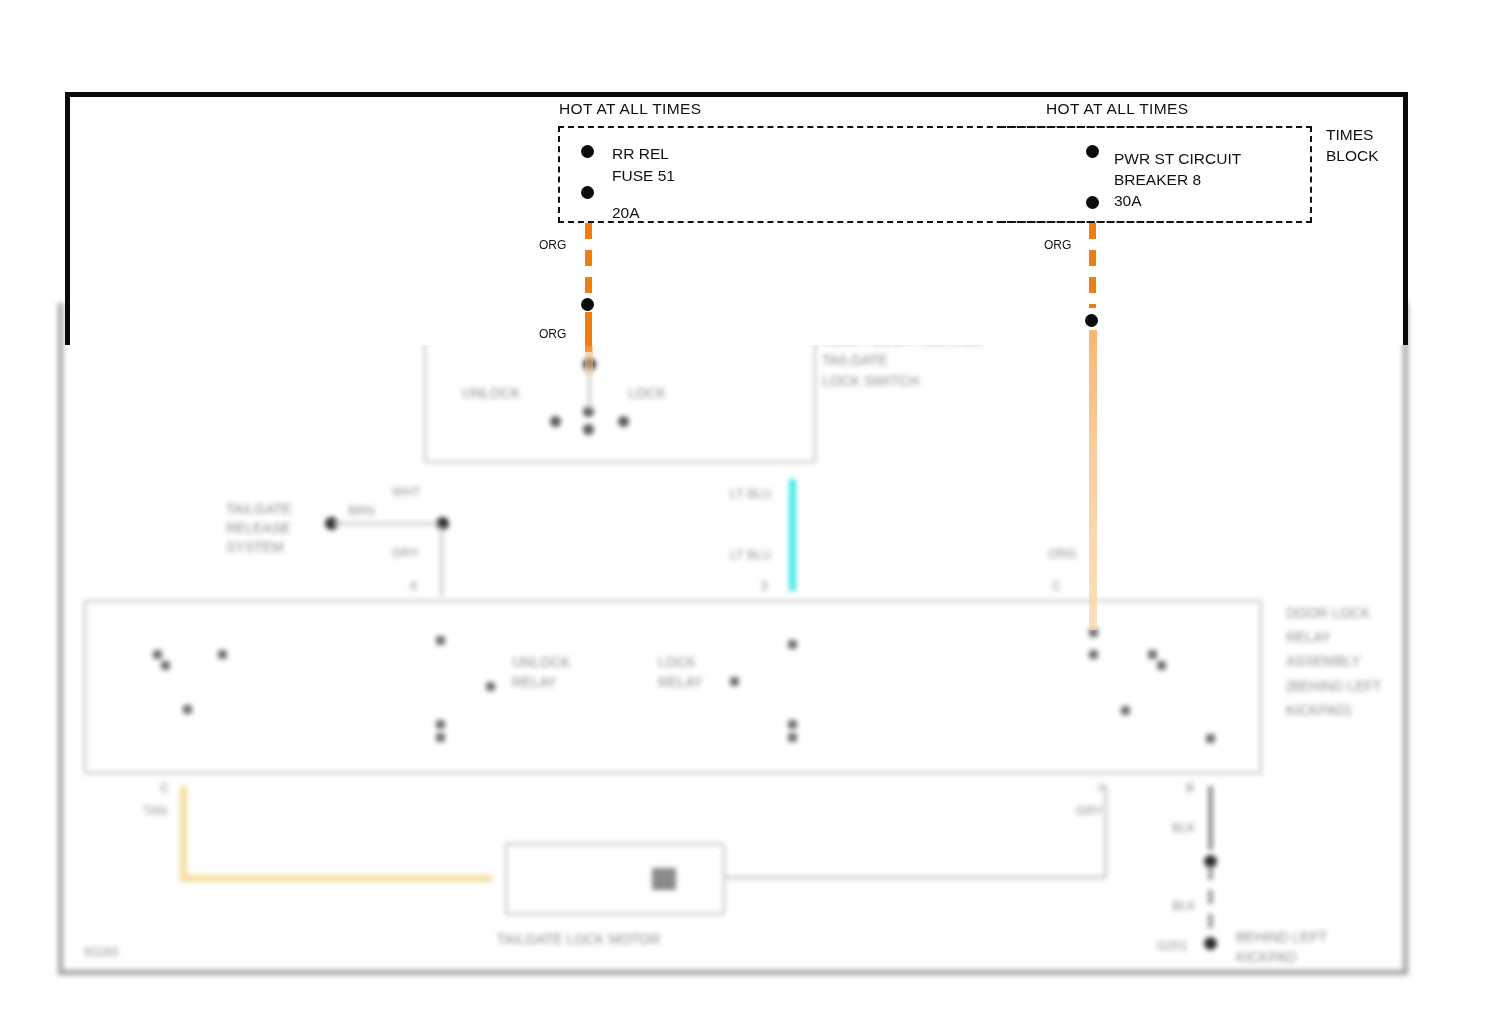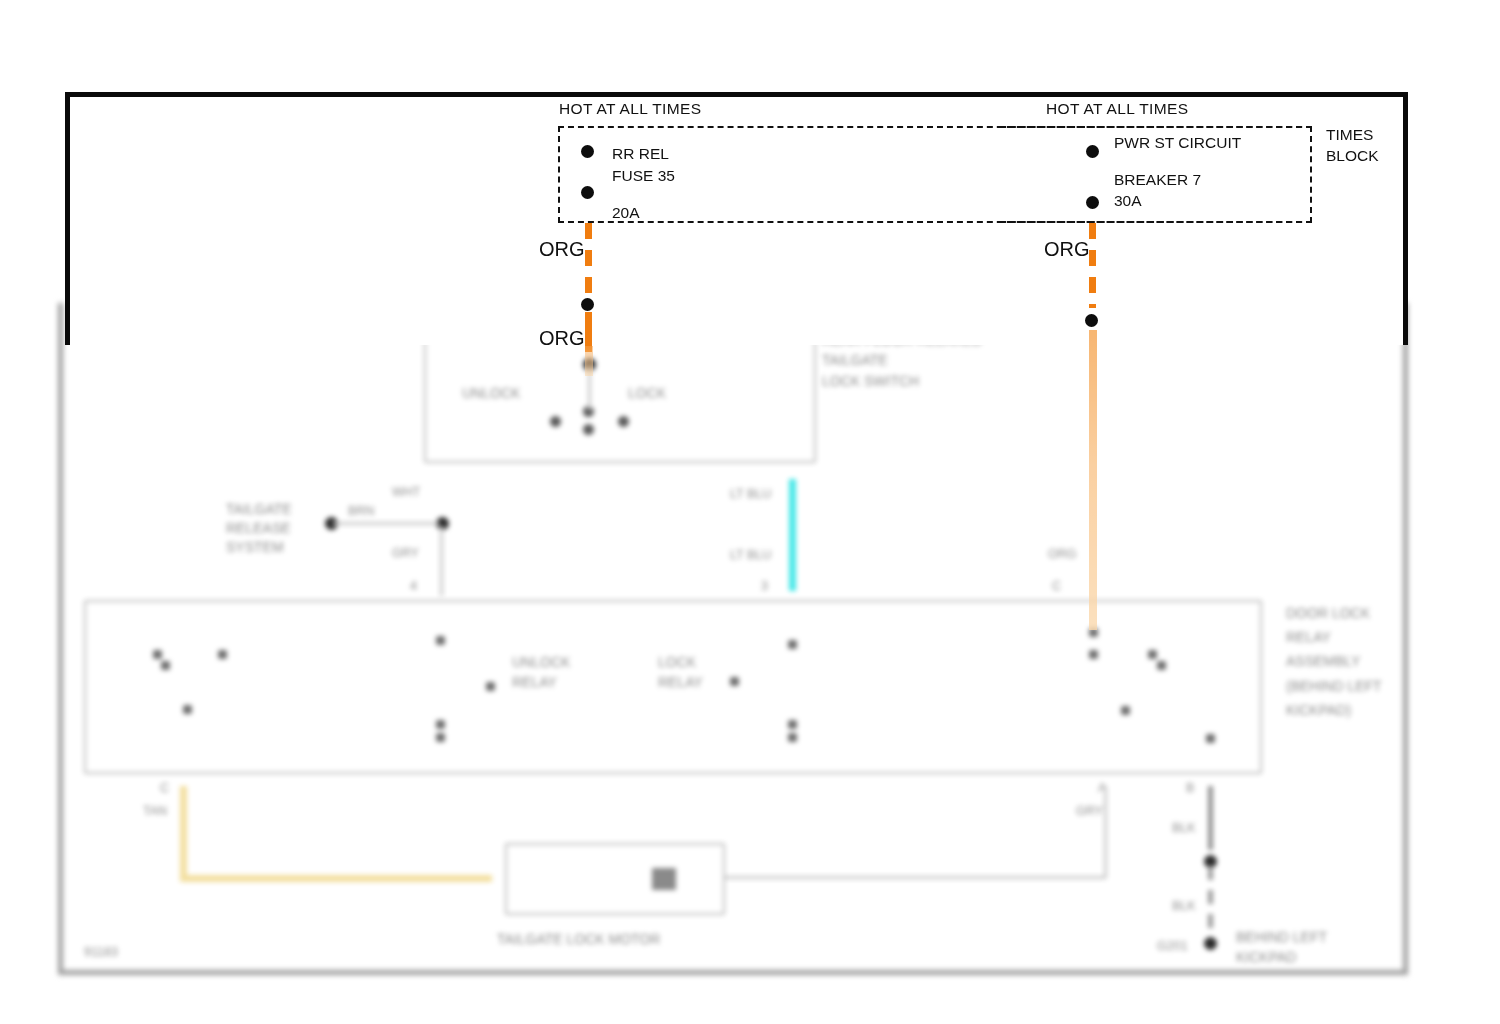--- a/index.html
+++ b/index.html
@@ -23,21 +23,21 @@
   .hot-label{position:absolute;font-size:15.5px;letter-spacing:.4px;color:#111;white-space:nowrap;}
 
   .fuse-dash{position:absolute;border:2.5px dashed #111;box-sizing:border-box;}
 
   .fb-title{position:absolute;font-size:15.5px;color:#111;line-height:21px;white-space:nowrap;}
 
   .term{position:absolute;width:13px;height:13px;border-radius:50%;background:#0d0d0d;}
 
   .fuse-text{position:absolute;font-size:15.5px;color:#111;line-height:21.5px;white-space:nowrap;}
 
-  .wire-lbl{position:absolute;font-size:20px;color:#111;white-space:nowrap;}
+  .wire-lbl{position:absolute;font-size:12px;color:#111;white-space:nowrap;}
 
   
   .org-dash{position:absolute;width:7px;
             background:repeating-linear-gradient(to bottom,#F07D10 0px,#F07D10 16px,rgba(255,255,255,0) 16px,rgba(255,255,255,0) 27px);}
   .org-solid{position:absolute;width:7px;background:#F07D10;}
   .org-fade{position:absolute;width:8px;
             background:linear-gradient(to bottom,#F6A24B 0%,#F9C387 45%,#FBD9AD 100%);filter:blur(.5px);}
 
   
   .blurlayer{position:absolute;left:0;top:0;width:1500px;height:1024px;
@@ -167,38 +167,38 @@
 
     <div class="frame-top"></div>
 
     <div class="hot-label" style="left:559px;top:60px;">HOT AT ALL TIMES</div>
     <div class="fuse-dash" style="left:558px;top:86px;width:754px;height:97px;
          border-top:2.5px dashed #111;border-left:2.5px dashed #111;border-bottom:2.5px dashed #111;border-right:0;"></div>
 
     <div class="term" style="left:581px;top:105px;"></div>
     <div class="term" style="left:581px;top:146px;"></div>
     <div class="fuse-text" style="left:612px;top:103px;">RR REL</div>
-    <div class="fuse-text" style="left:612px;top:125px;">FUSE 35</div>
+    <div class="fuse-text" style="left:612px;top:125px;">FUSE 51</div>
     <div class="fuse-text" style="left:612px;top:162px;">20A</div>
 
     <div class="org-dash" style="left:585px;top:183px;height:74px;"></div>
     <div class="wire-lbl" style="left:539px;top:198px;">ORG</div>
     <div class="term" style="left:581px;top:258px;"></div>
     <div class="org-solid" style="left:585px;top:272px;height:40px;"></div>
     <div class="org-fade" style="left:585px;top:306px;height:30px;opacity:.55;"></div>
     <div class="wire-lbl" style="left:539px;top:287px;">ORG</div>
 
     <div class="hot-label" style="left:1046px;top:60px;">HOT AT ALL TIMES</div>
     <div class="fuse-dash" style="left:1000px;top:86px;width:312px;height:97px;
          border-top:2.5px dashed #111;border-right:2.5px dashed #111;border-bottom:2.5px dashed #111;border-left:0;"></div>
 
     <div class="term" style="left:1086px;top:105px;"></div>
     <div class="term" style="left:1086px;top:156px;"></div>
-    <div class="fuse-text" style="left:1114px;top:92px;">PWR ST CIRCUIT</div>
-    <div class="fuse-text" style="left:1114px;top:129px;">BREAKER 7</div>
+    <div class="fuse-text" style="left:1114px;top:108px;">PWR ST CIRCUIT</div>
+    <div class="fuse-text" style="left:1114px;top:129px;">BREAKER 8</div>
     <div class="fuse-text" style="left:1114px;top:150px;">30A</div>
 
     <div class="fb-title" style="left:1326px;top:84px;">TIMES</div>
     <div class="fb-title" style="left:1326px;top:105px;">BLOCK</div>
 
     <div class="org-dash" style="left:1089px;top:183px;height:85px;"></div>
     <div class="wire-lbl" style="left:1044px;top:198px;">ORG</div>
     <div class="term" style="left:1085px;top:274px;"></div>
     <div class="org-fade" style="left:1089px;top:290px;height:300px;opacity:.78;"></div>
 

